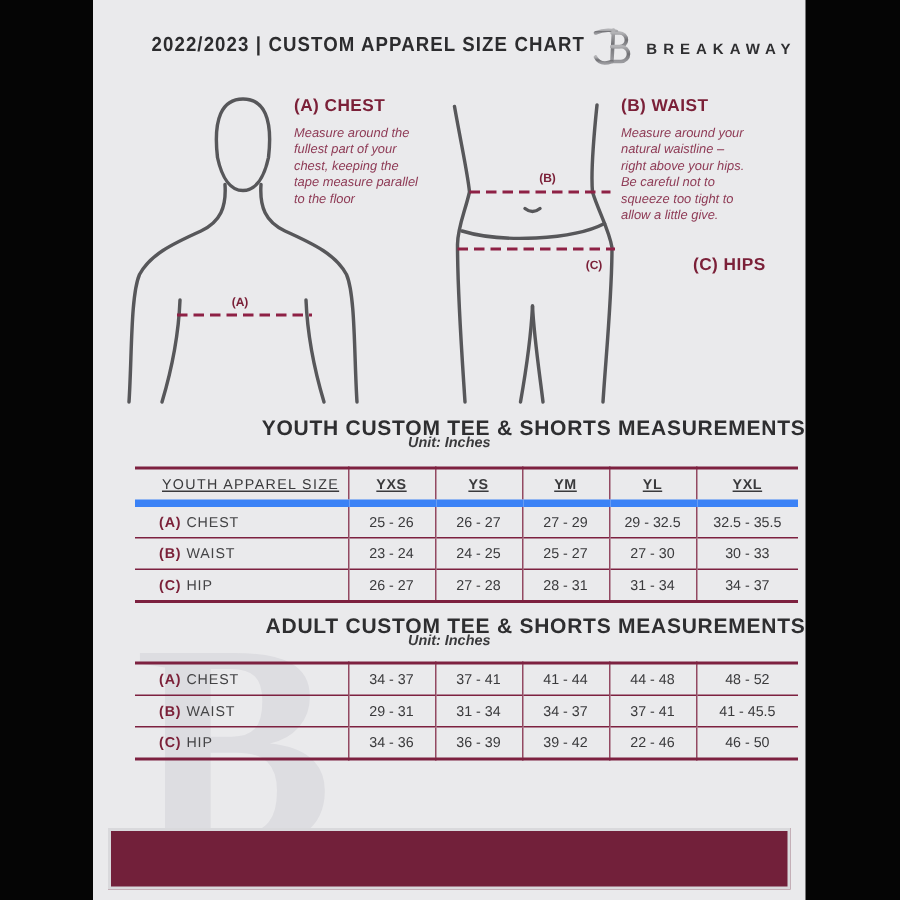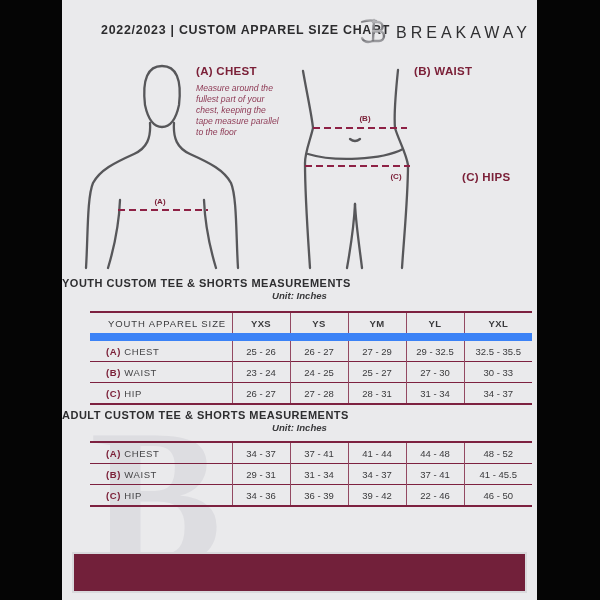--- a/index.html
+++ b/index.html
@@ -11,42 +11,42 @@
   .watermark{position:absolute;left:28px;top:400px;z-index:0;
              font-family:"Liberation Serif",serif;font-weight:bold;
              font-size:198px;line-height:1;color:#dddde1;user-select:none;}
 
   
   .hdr{position:absolute;left:16px;top:0;width:100%;height:52px;z-index:2;}
   .hdr-title{position:absolute;left:23px;top:22px;font-size:13.5px;font-weight:bold;
              color:#2c2c2e;letter-spacing:.8px;transform:scaleX(.92);transform-origin:left center;
              white-space:nowrap;}
   .brand{position:absolute;right:22px;top:17px;display:flex;align-items:center;gap:7px;}
-  .brand-name{font-size:16px;font-weight:normal;letter-spacing:4px;color:#2f2f31;}
+  .brand-name{font-size:10px;font-weight:bold;letter-spacing:4px;color:#2f2f31;}
 
   
   .diagram{position:absolute;left:0;top:55px;width:475px;height:215px;z-index:1;}
   .fig-svg{position:absolute;left:0;top:0;}
   .guide-block{position:absolute;width:118px;}
   .guide-h{font-size:11.5px;font-weight:bold;color:#7b2038;letter-spacing:.3px;margin-bottom:6px;}
   .guide-t{font-size:8.6px;line-height:11px;font-style:italic;color:#8e3a55;white-space:pre-line;}
   .gb-chest{left:134px;top:10px;}
   .gb-waist{left:352px;top:10px;}
   .gb-hips{left:352px;top:116px;margin-left:48px;}
 
   
-  .tbl-title{position:absolute;left:0;width:100%;text-align:left;font-size:11px;
+  .tbl-title{position:absolute;left:0;width:100%;text-align:right;font-size:14px;
              font-weight:bold;letter-spacing:.5px;color:#2e2e30;z-index:1;}
   .tbl-unit{position:absolute;left:0;width:100%;text-align:center;font-size:9.6px;
             font-style:italic;font-weight:bold;color:#3a3a3c;z-index:1;}
   table.size{position:absolute;left:28px;width:442px;border-collapse:collapse;table-layout:fixed;
              z-index:1;background:transparent;}
   table.size td,table.size th{height:20px;padding:0;font-size:9.5px;color:#3a3a3c;
              text-align:center;vertical-align:middle;background:transparent;}
-  table.size tr.hrow th{border-bottom:8px solid #3b82f6;}
+  table.size tr.hrow th{border-bottom:5px solid #3b82f6;text-decoration:underline;}
   table.size{border-top:2px solid #7d2140;border-bottom:2px solid #7d2140;}
   table.size tr.drow td{border-top:1px solid #7d2140;}
   table.size tr.drow:first-of-type td{border-top:none;}
   table.size th+th, table.size td+td{border-left:1.5px solid rgba(125,33,64,.8);}
   .size-colhdr{font-weight:normal;letter-spacing:.9px;font-size:9.3px;color:#3c3c3e;
                text-align:left !important;padding-left:18px !important;}
   .size-hdr{font-weight:bold;color:#2d2d2f;letter-spacing:.4px;}
   .rowlab{text-align:left !important;padding-left:16px !important;letter-spacing:.6px;}
   .rowlab .pfx{font-weight:bold;color:#7b2038;}
   .rowlab .lbl{color:#444446;}
@@ -125,20 +125,26 @@
       <div class="guide-block gb-chest">
         <div class="guide-h">(A) CHEST</div>
         <div class="guide-t">Measure around the
 fullest part of your
 chest, keeping the
 tape measure parallel
 to the floor</div>
       </div>
       <div class="guide-block gb-waist">
         <div class="guide-h">(B) WAIST</div>
+        <div class="guide-t">Measure around your
+natural waistline –
+right above your hips.
+Be careful not to
+squeeze too tight to
+allow a little give.</div>
       </div>
       <div class="guide-block gb-hips">
         <div class="guide-h">(C) HIPS</div>
       </div>
     </div>
 
     <div class="tbl-title yt1">YOUTH CUSTOM TEE &amp; SHORTS MEASUREMENTS</div>
     <div class="tbl-unit yt2">Unit: Inches</div>
     <table class="size t-youth">
       <colgroup>

